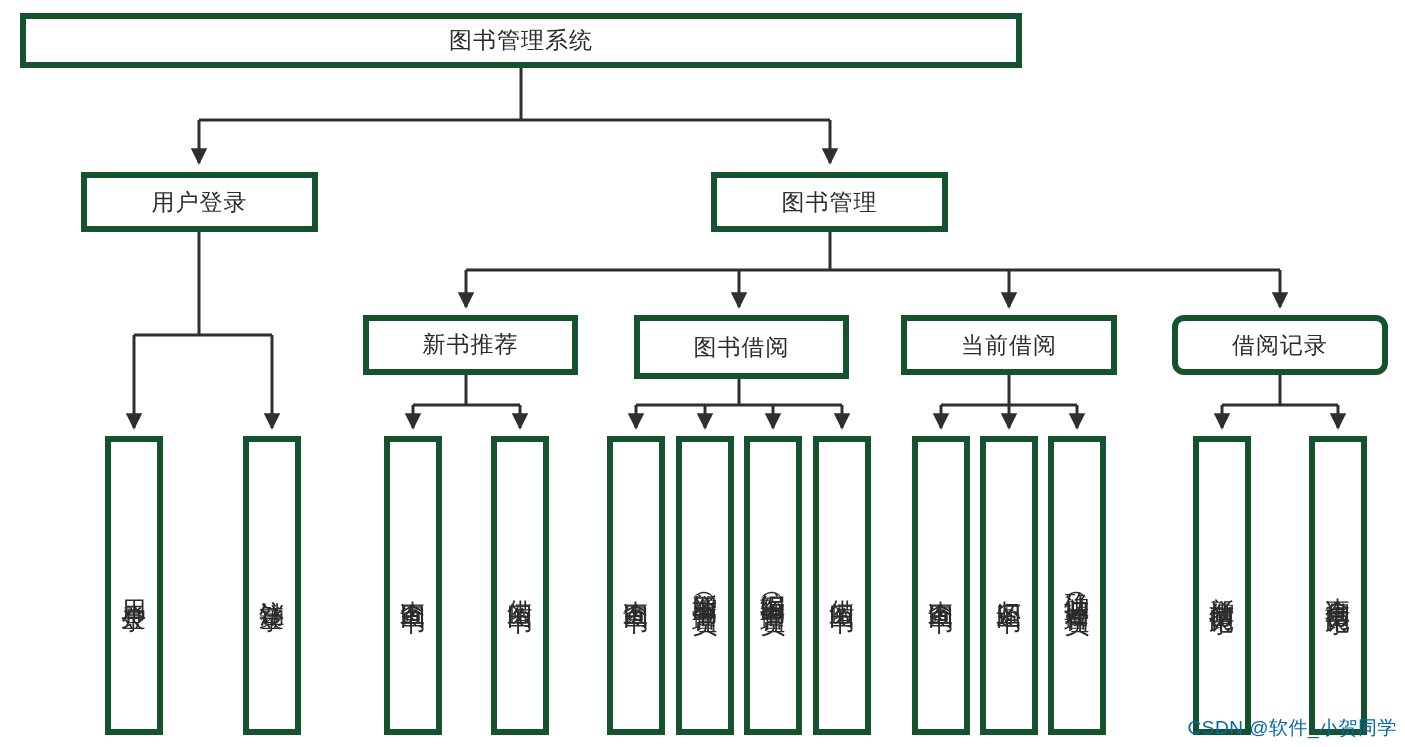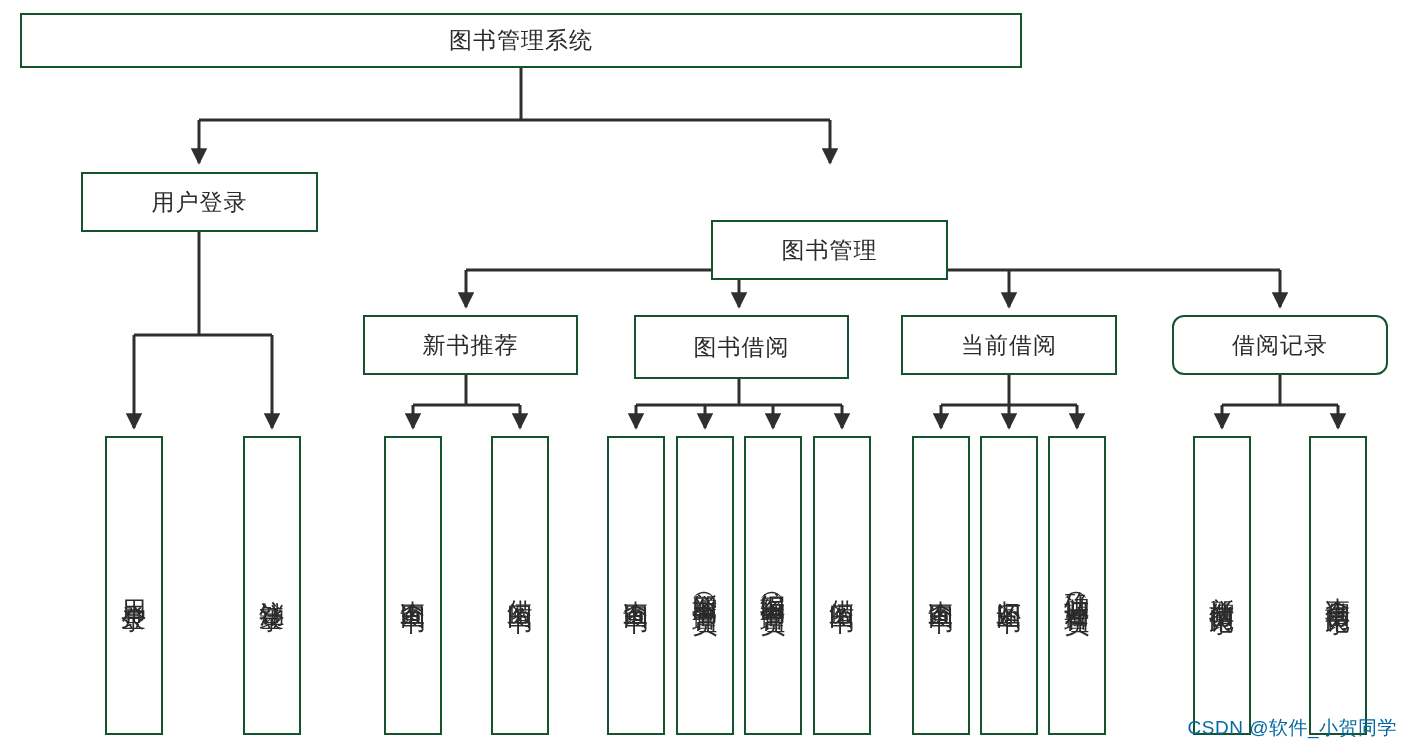--- a/index.html
+++ b/index.html
@@ -22,21 +22,21 @@
     left: 0;
     top: 0;
     width: 1405px;
     height: 747px;
     pointer-events: none;
   }
   .node {
     position: absolute;
     box-sizing: border-box;
     background: #ffffff;
-    border: 2px solid #14532d;
+    border: 6px solid #14532d;
     display: flex;
     align-items: center;
     justify-content: center;
     color: #2b2b2b;
   }
   .node .lbl {
     display: block;
     text-align: center;
     line-height: 1.22;
     white-space: nowrap;
@@ -131,25 +131,25 @@
     </g>
   </svg>
 
   <div class="node root" style="left:20px; top:13px; width:1002px; height:55px;">
     <span class="lbl">图书管理系统</span>
   </div>
 
   <div class="node h" style="left:81px; top:172px; width:237px; height:60px;">
     <span class="lbl">用户登录</span>
   </div>
-  <div class="node h" style="left:711px; top:172px; width:237px; height:60px;margin-top:48px;">
+  <div class="node h" style="left:711px; top:172px; width:237px; height:60px;">
     <span class="lbl">图书管理</span>
   </div>
 
-  <div class="node h" style="left:363px; top:315px; width:215px; height:60px;">
+  <div class="node h" style="left:363px; top:315px; width:215px; height:60px;font-family:Liberation Serif, serif;">
     <span class="lbl">新书推荐</span>
   </div>
   <div class="node h" style="left:634px; top:315px; width:215px; height:64px;">
     <span class="lbl">图书借阅</span>
   </div>
   <div class="node h" style="left:901px; top:315px; width:216px; height:60px;">
     <span class="lbl">当前借阅</span>
   </div>
   <div class="node h" style="left:1172px; top:315px; width:216px; height:60px;border-radius:12px;">
     <span class="lbl">借阅记录</span>

